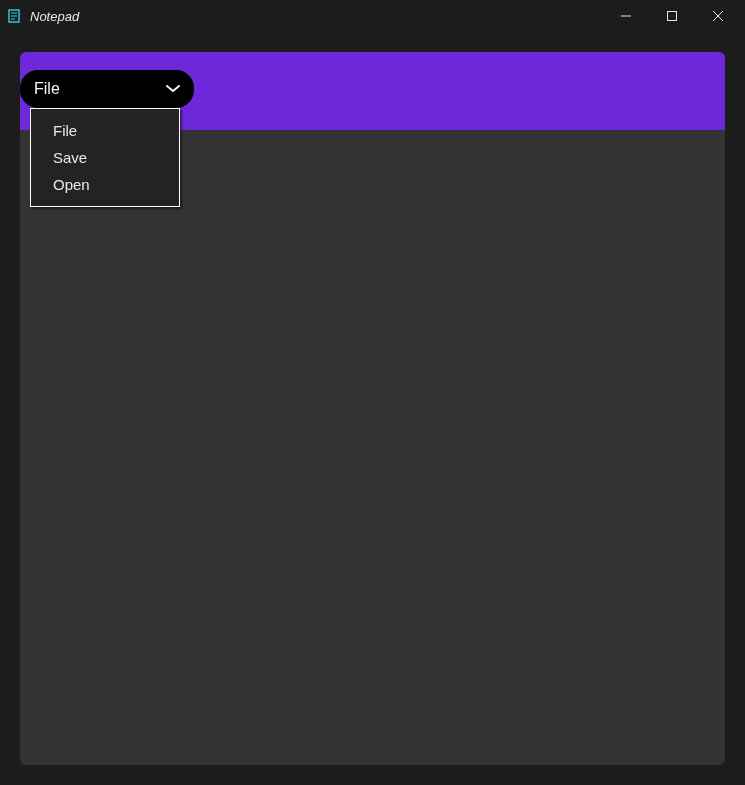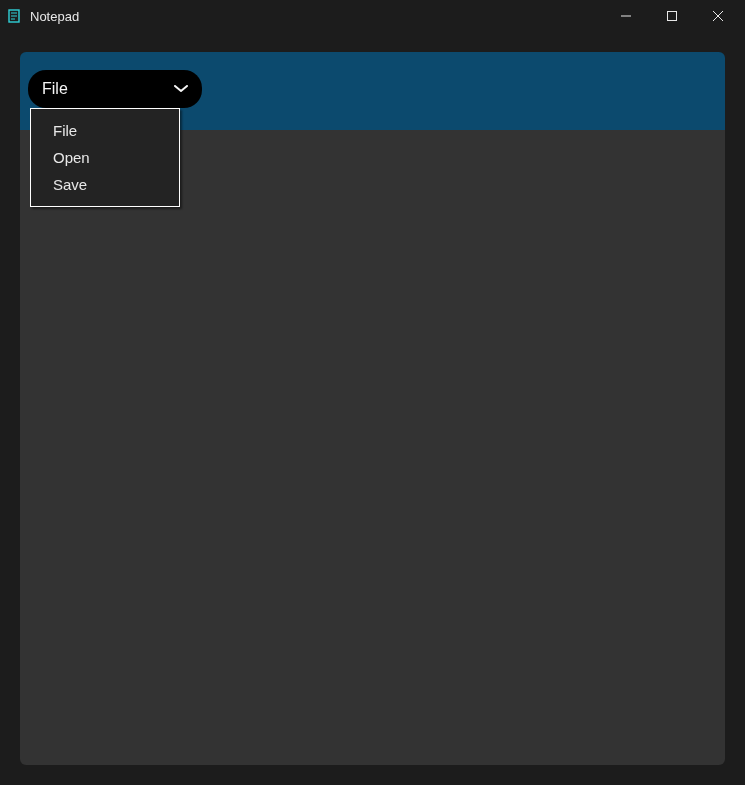--- a/index.html
+++ b/index.html
@@ -14,20 +14,21 @@
       font-family: "Segoe UI", Arial, sans-serif;
       overflow: hidden;
       color: #ffffff;
     }
     .titlebar {
       height: 32px;
       display: flex;
       align-items: center;
       padding: 0 4px 0 8px;
       background: #1c1c1c;
+      font-style: italic;
     }
     .app-icon {
       width: 12px;
       height: 14px;
       display: inline-block;
       margin-right: 10px;
     }
     .titlebar-title {
       font-size: 13px;
       color: #e8e8e8;
@@ -56,24 +57,24 @@
     }
     .app-frame {
       width: 100%;
       height: 100%;
       border-radius: 6px;
       overflow: visible;
       position: relative;
     }
     .toolbar-row {
       height: 78px;
-      background: #0c4a6e;
+      background: #6d28d9;
       border-top-left-radius: 6px;
       border-top-right-radius: 6px;
-      padding: 18px 8px;
+      padding: 18px 0;
       position: relative;
     }
     .content-area {
       position: absolute;
       top: 78px;
       left: 0;
       right: 0;
       bottom: 0;
       background: #333333;
       border-bottom-left-radius: 6px;
@@ -154,19 +155,19 @@
       <div class="file-button">
         <span>File</span>
         <span class="chevron">
           <svg width="14" height="8" viewBox="0 0 14 8">
             <path d="M1 1 L7 6 L13 1" fill="none" stroke="#f5f5f5" stroke-width="2" stroke-linecap="round" stroke-linejoin="round"></path>
           </svg>
         </span>
       </div>
       <div class="dropdown">
         <div class="dropdown-item">File</div>
+        <div class="dropdown-item">Save</div>
         <div class="dropdown-item">Open</div>
-        <div class="dropdown-item">Save</div>
       </div>
     </div>
     <div class="content-area"></div>
   </div>
 </div>
 
 </body></html>

